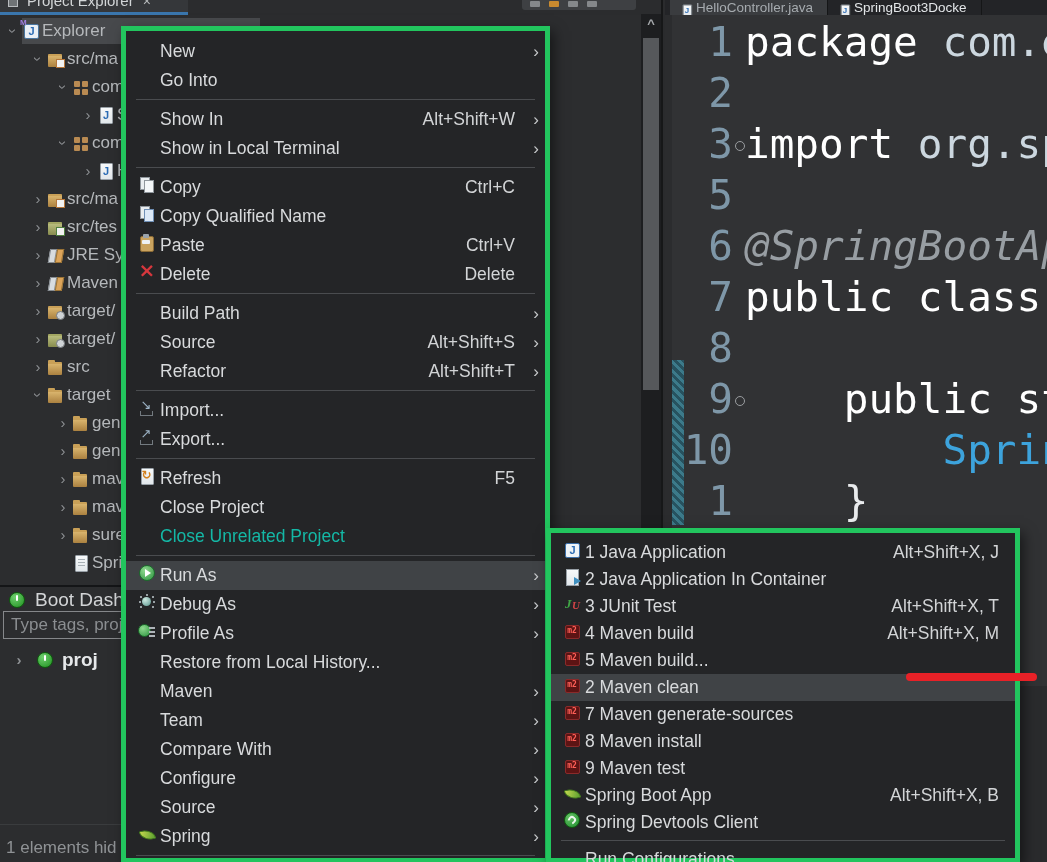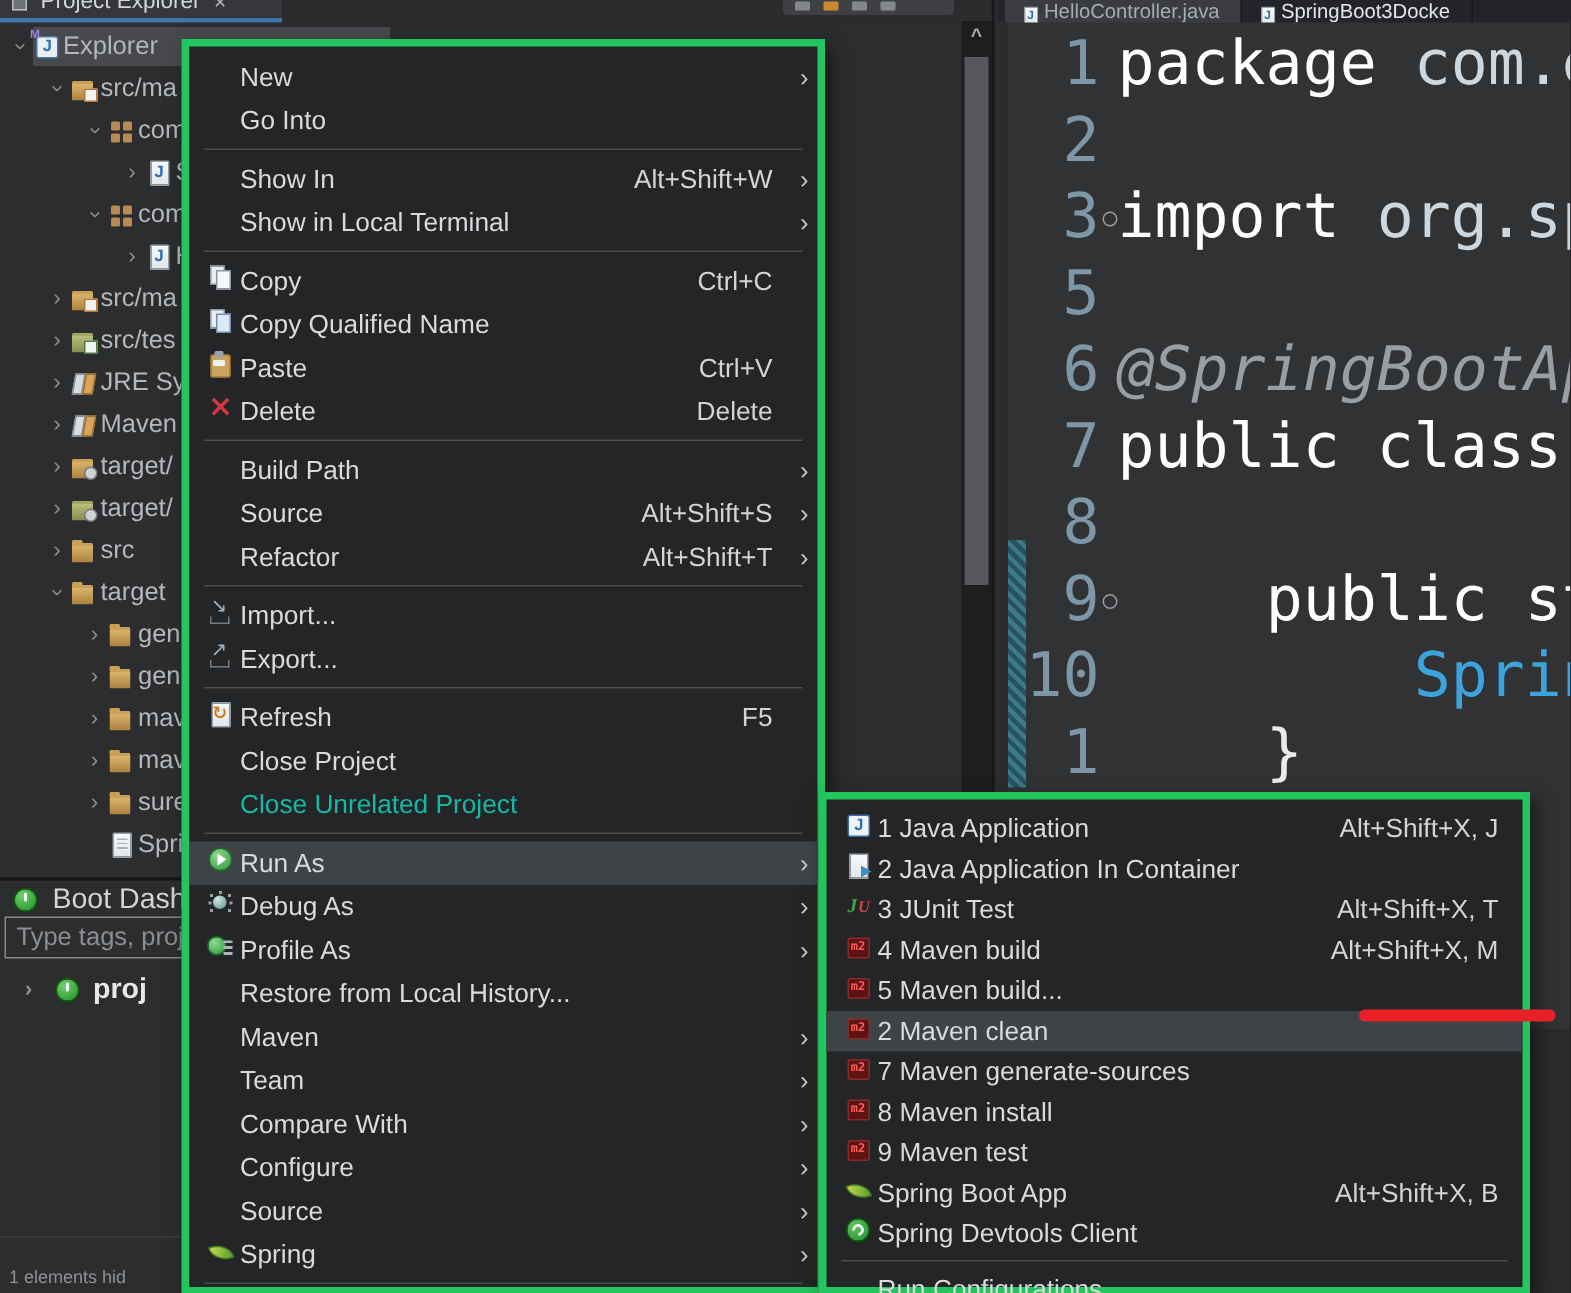--- a/index.html
+++ b/index.html
@@ -27,21 +27,21 @@
   .tlabel{margin-left:2px}
 
   .bd-divider{position:absolute;left:0;top:585px;width:663px;height:2px;background:#141517}
   .bd-header{position:absolute;left:8px;top:589px;display:flex;align-items:center;gap:9px;font-size:19px;color:#d2d4d6;white-space:nowrap}
   #bd-filter{position:absolute;left:3px;top:611px;width:362px;height:28px;background:#2c2d2f;border:1px solid #85878a;
     color:#caccce;font-size:17px;padding:0 7px;box-sizing:border-box;font-family:"Liberation Sans",sans-serif}
   #bd-filter::placeholder{color:#8b8e91}
   #bd-items{position:absolute;left:0;top:645px;width:640px}
   .bdrow{height:30px;display:flex;align-items:center;font-size:19px;font-weight:700;color:#e6e8ea;padding-left:10px;gap:8px;white-space:nowrap}
   .status-line{position:absolute;left:0;top:824px;width:121px;height:1px;background:#3a3c3e}
-  .status{position:absolute;left:6px;bottom:4px;font-size:12px;color:#8f9295;white-space:nowrap}
+  .status{position:absolute;left:6px;bottom:4px;font-size:17px;color:#8f9295;white-space:nowrap}
 
   .pe-scrollbar{position:absolute;left:641px;top:14px;width:20px;height:514px;background:#1d1e20}
   .sb-arrow{height:18px;color:#a6a9ac;font-size:13px;font-weight:bold;text-align:center;line-height:20px}
   .sb-thumb{position:absolute;left:2px;top:24px;width:16px;height:352px;background:#56585b}
 
   
   #editor{position:absolute;left:665px;top:0;right:0;height:686px;background:#313234}
   .ed-tabs{position:absolute;left:0;top:0;right:0;height:15px;background:#232427;display:flex;padding-left:5px}
   .etab{height:22px;margin-top:-7px;display:flex;align-items:flex-end;gap:6px;padding:0 14px 2px 9px;
     font-size:13.5px;color:#e3e6e8;background:#232427;border-right:1px solid #151617;white-space:nowrap}

